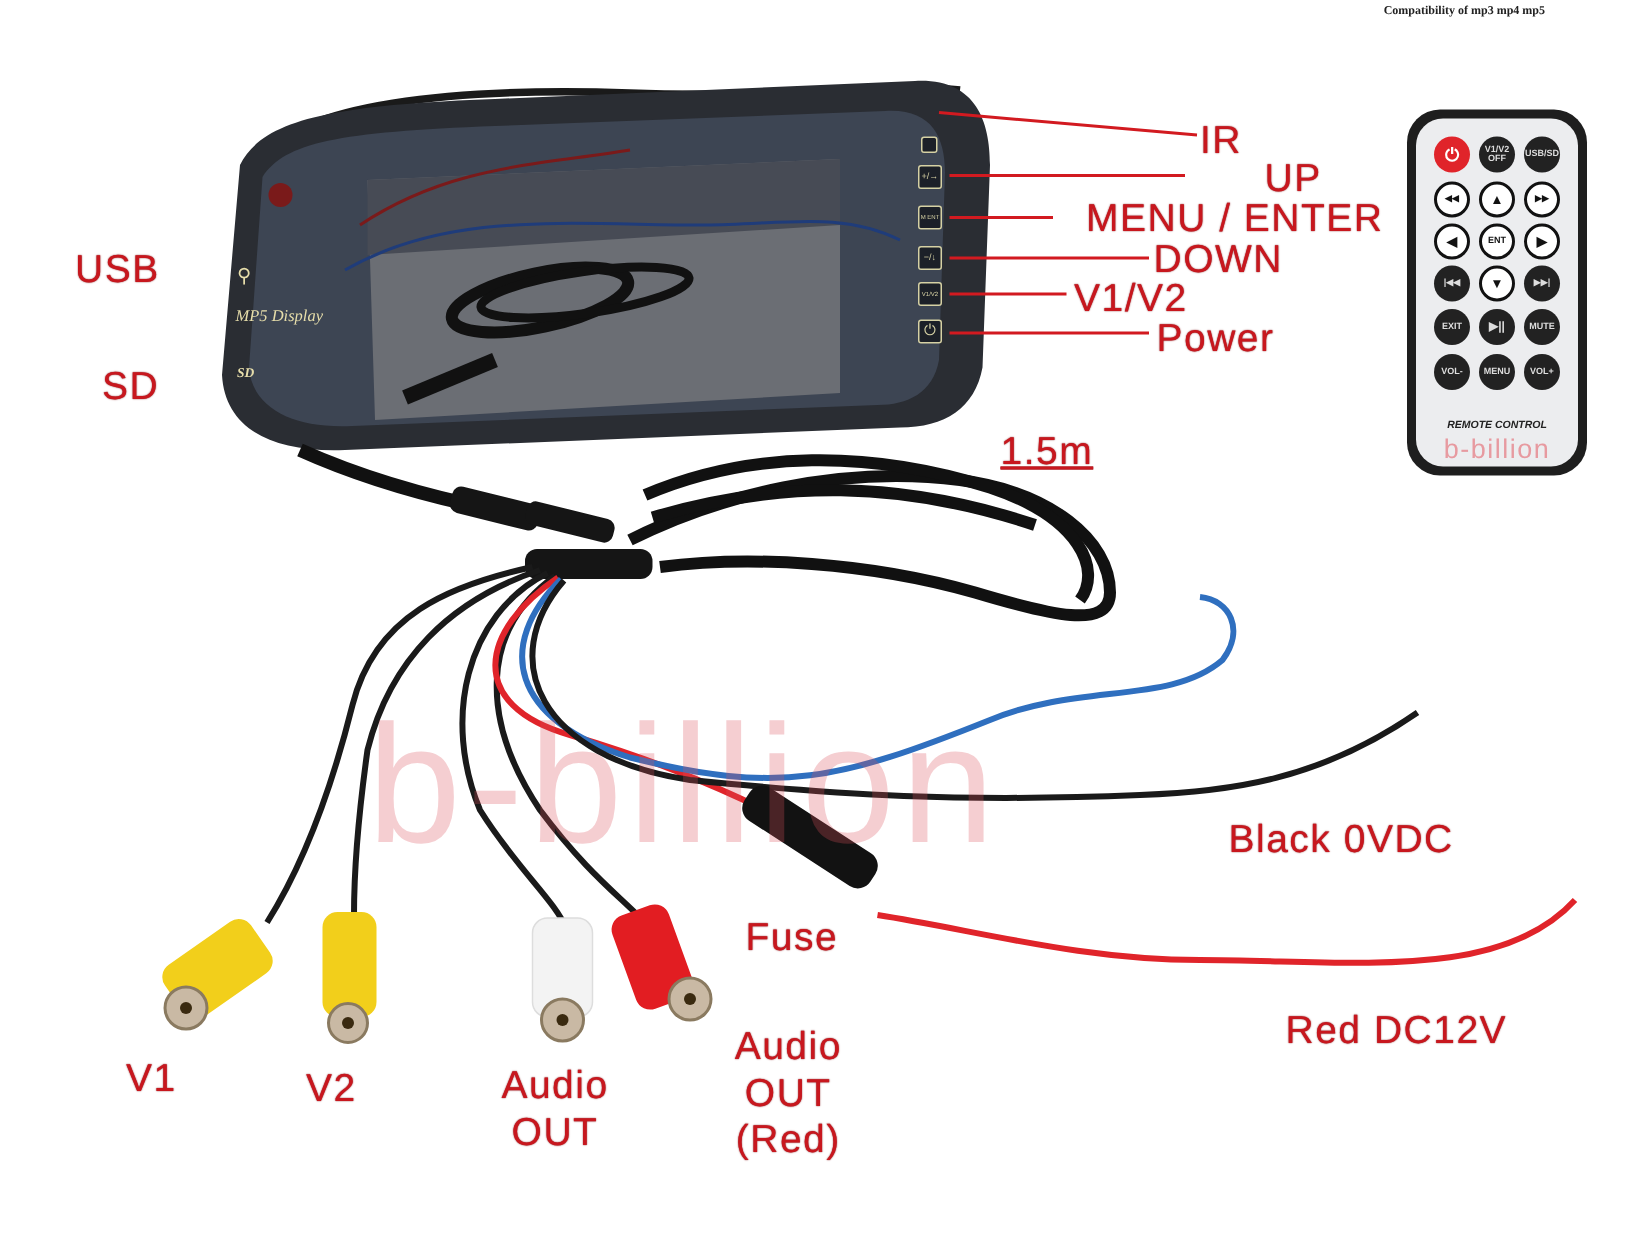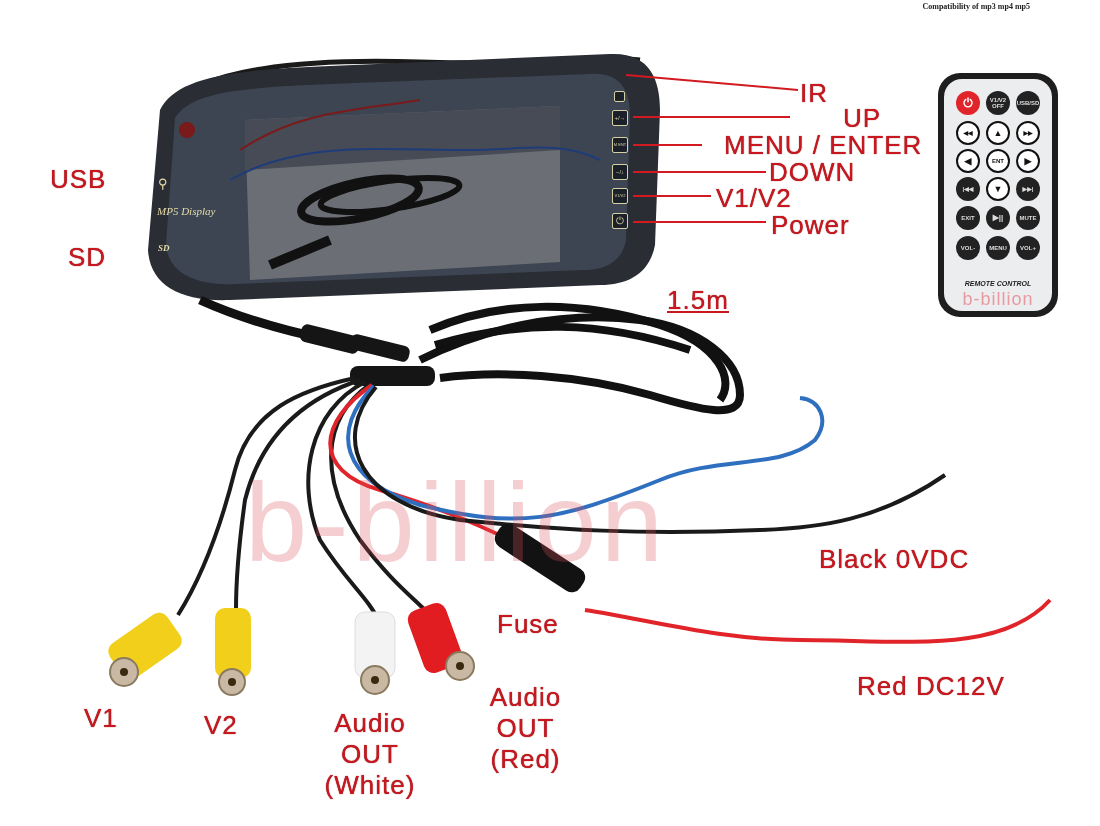--- a/index.html
+++ b/index.html
@@ -127,21 +127,20 @@
 <div class="lbl c" style="left:800px; top:355px; width:230px;">
 </div>
 <div class="lbl" style="left:804px; top:546px;margin-left:15px;">Black 0VDC</div>
 <div class="lbl" style="left:497px; top:611px;">Fuse</div>
 <div class="lbl" style="left:857px; top:673px;">Red DC12V</div>
 <div class="lbl" style="left:84px; top:705px;">V1</div>
 <div class="lbl" style="left:204px; top:712px;">V2</div>
 <div class="lbl c" style="left:300px; top:710px; width:140px;">
   <div style="margin-bottom:5px;">Audio</div>
   <div style="margin-bottom:5px;">OUT</div>
-  <div>(White)</div>
 </div>
 <div class="lbl c" style="left:458px; top:684px; width:135px;">
   <div style="margin-bottom:5px;">Audio</div>
   <div style="margin-bottom:5px;">OUT</div>
   <div>(Red)</div>
 </div>
 
 <div class="remote">
   <div class="remote-face">
     <div class="rbtn red" style="left:12px; top:12px;">⏻</div>

